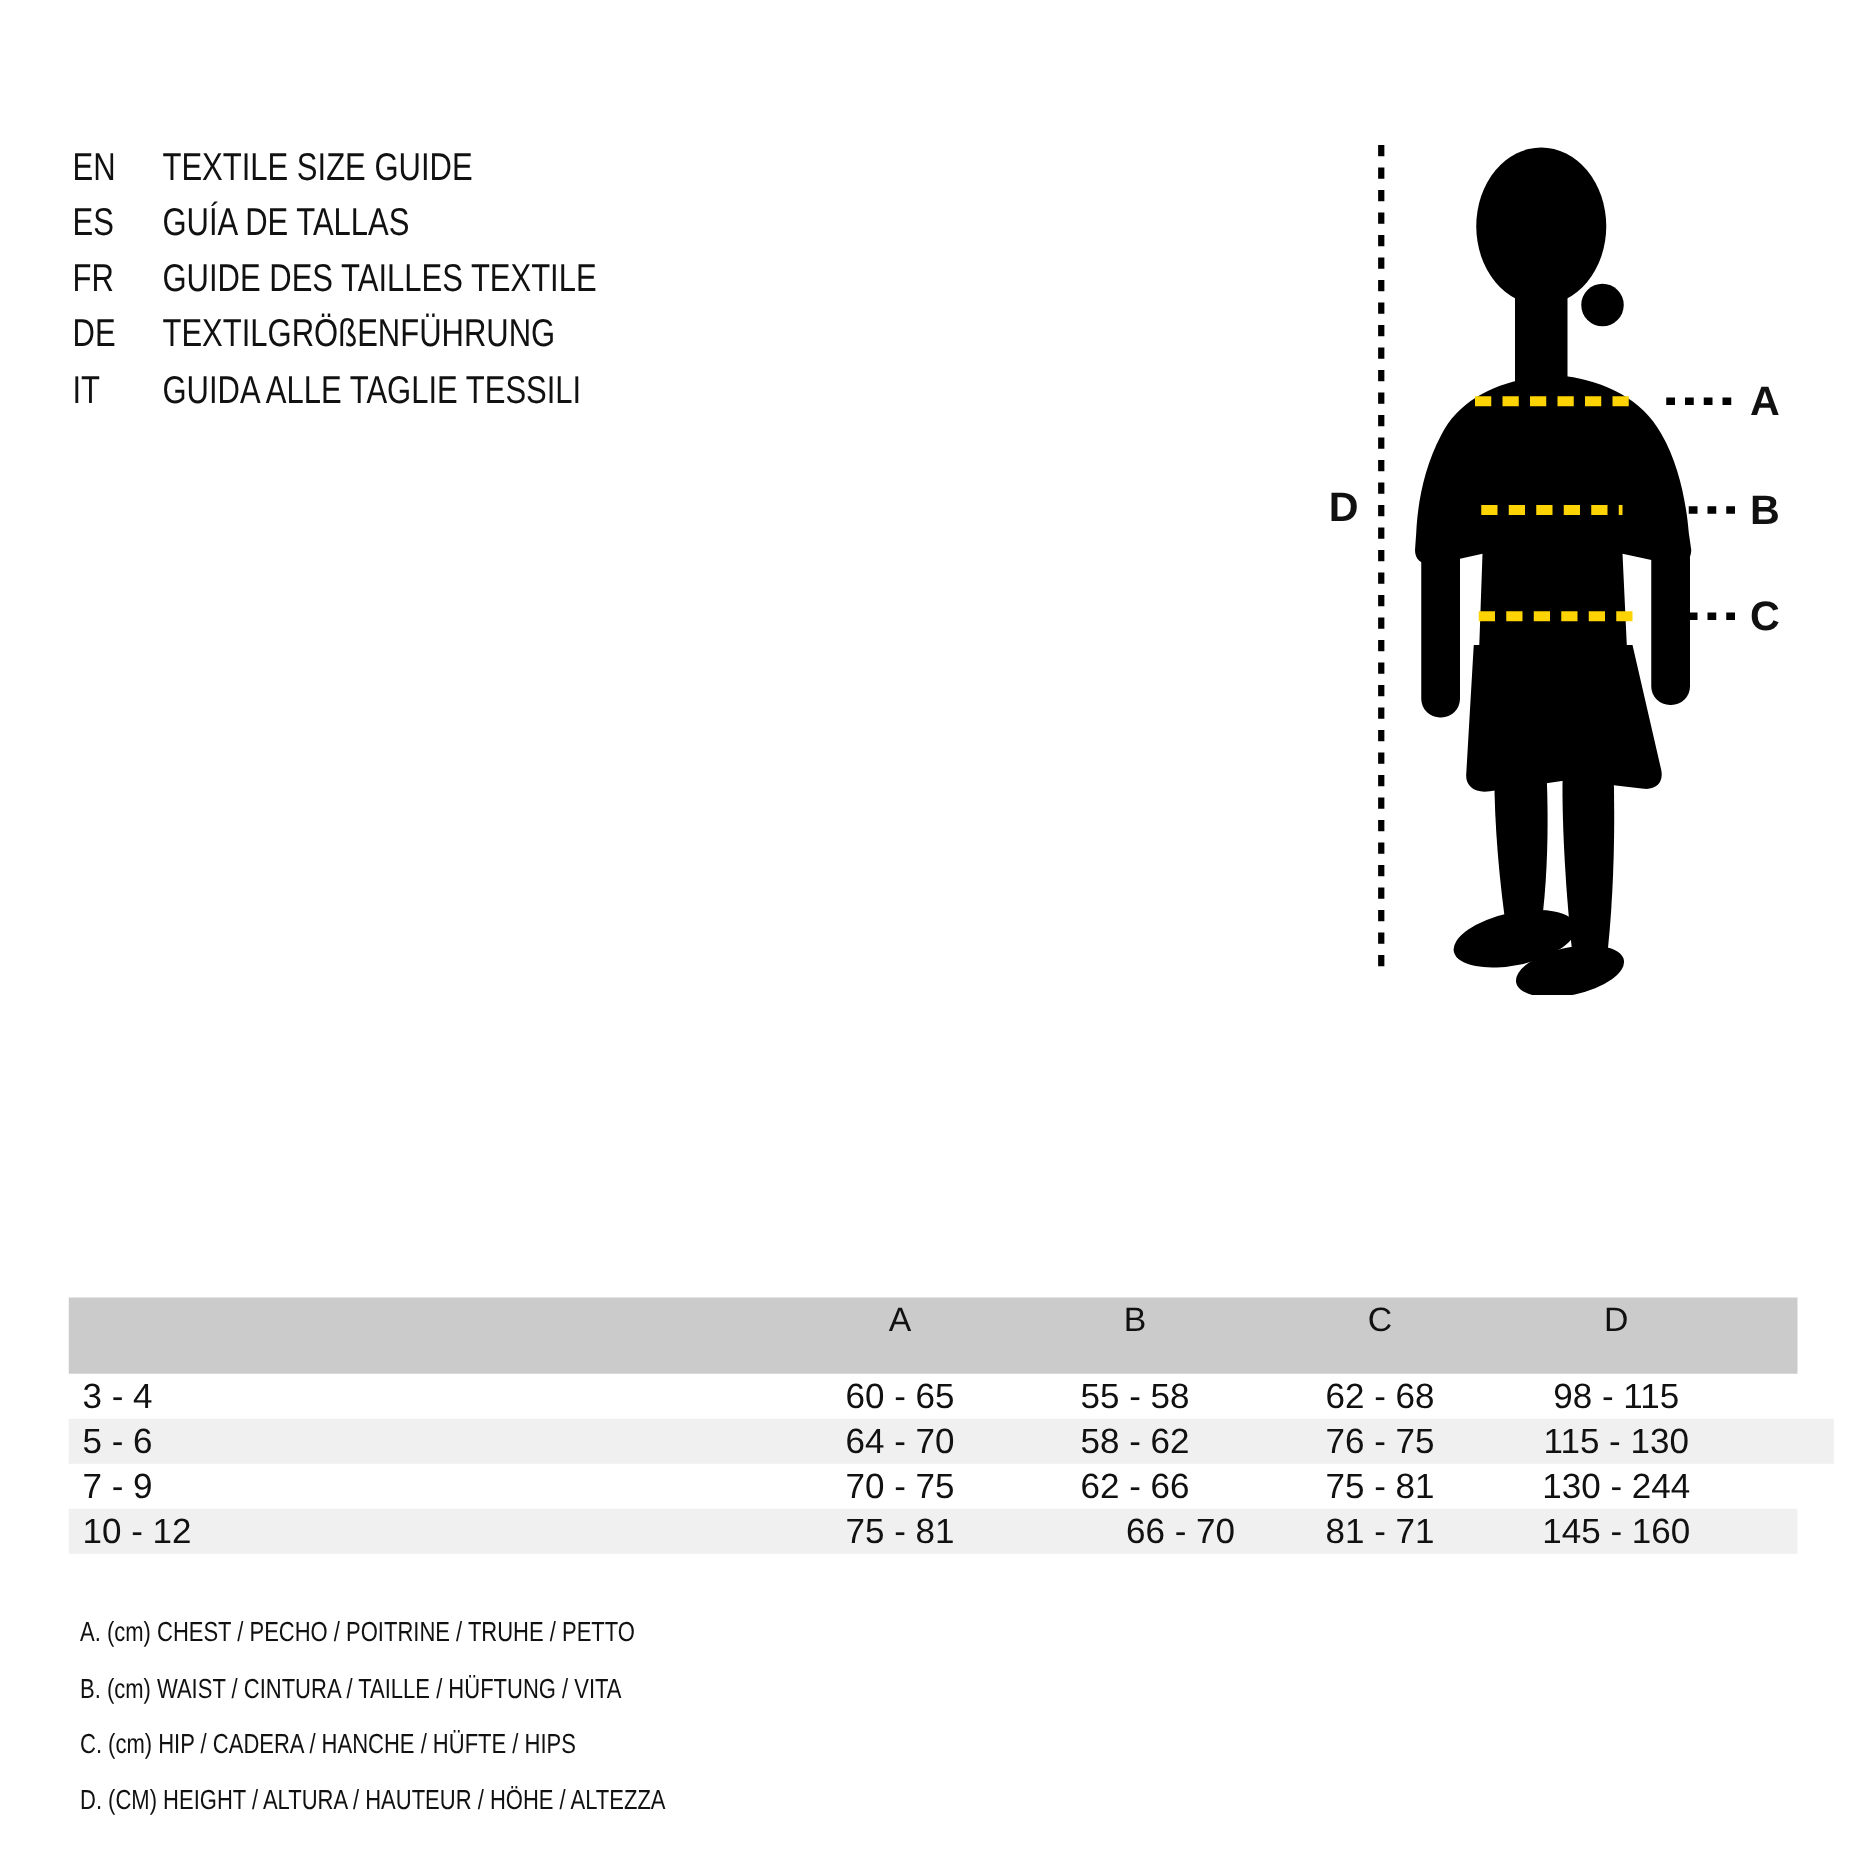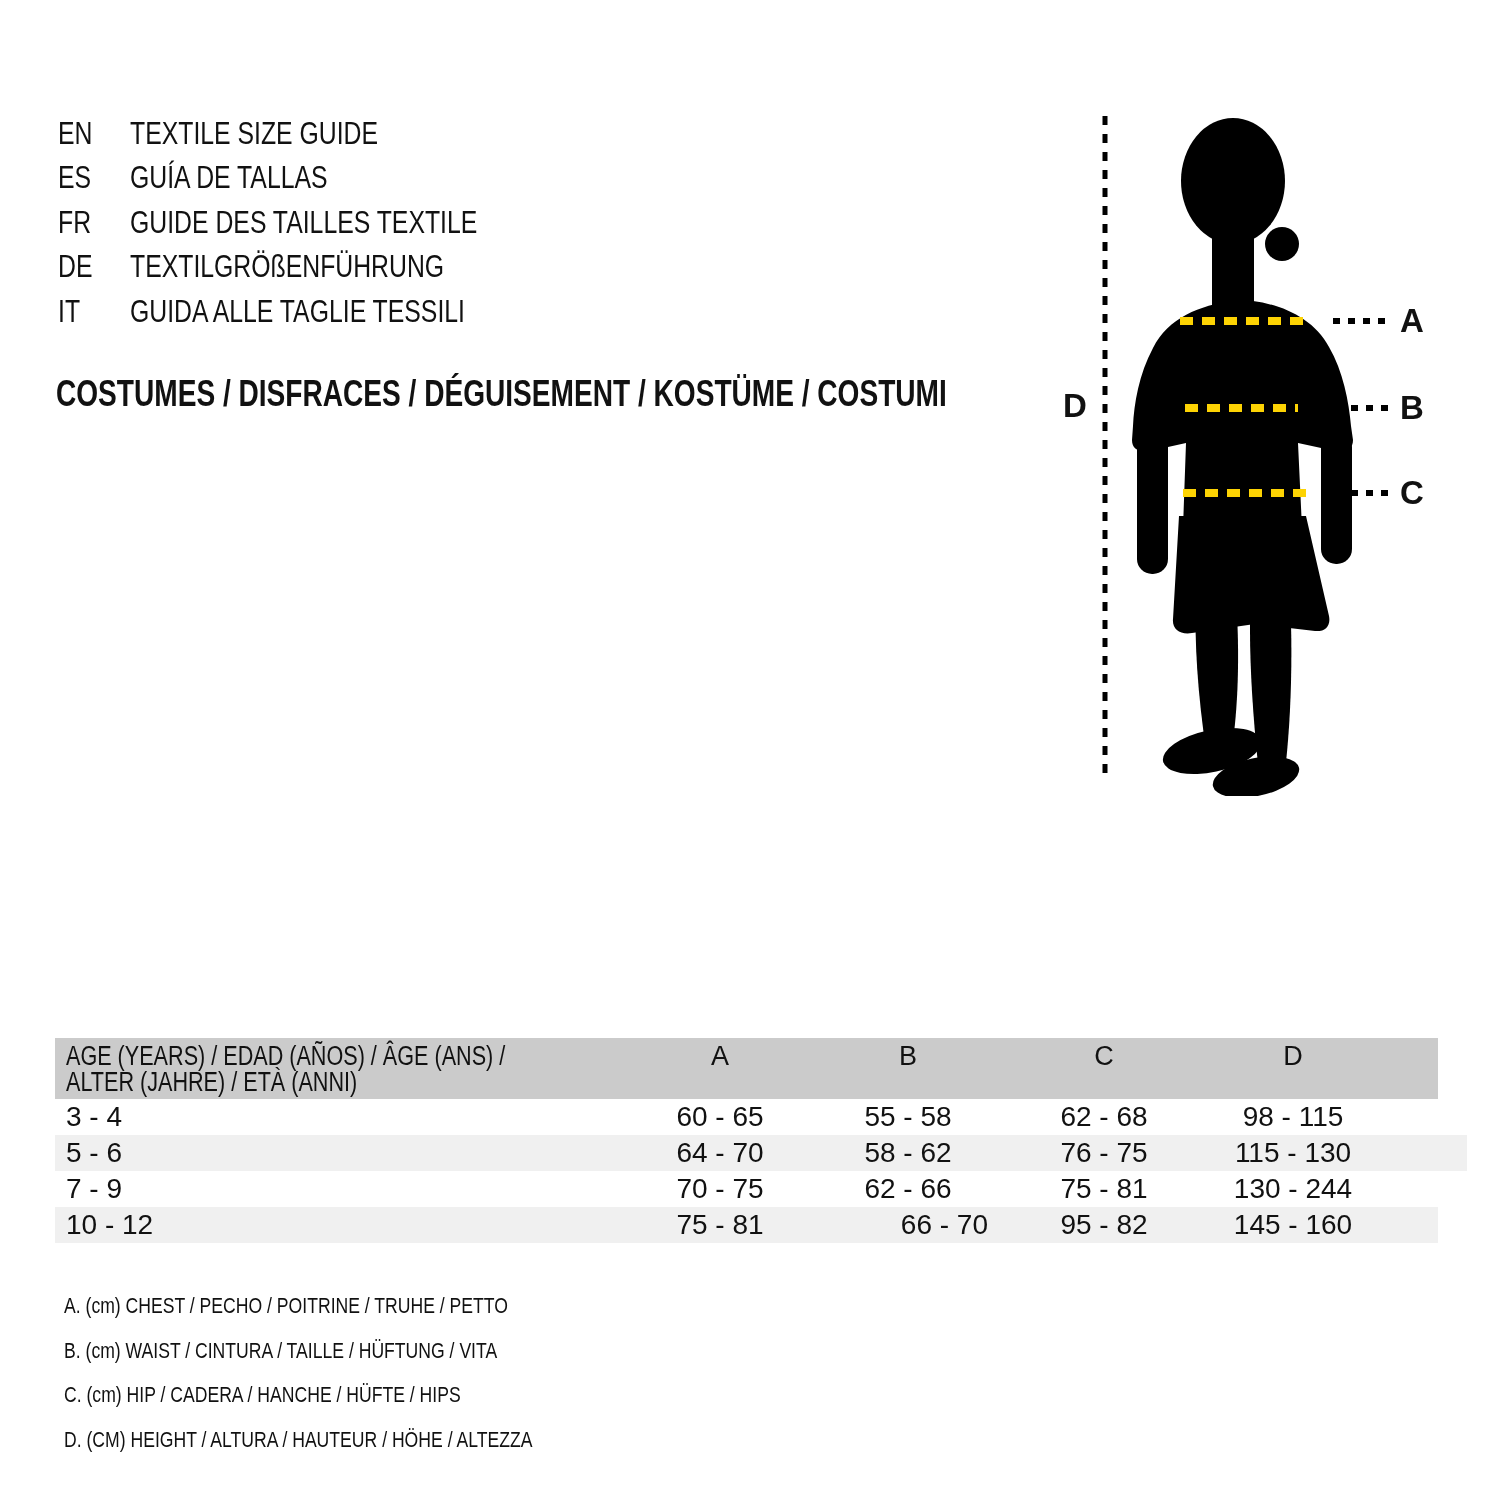--- a/index.html
+++ b/index.html
@@ -51,23 +51,20 @@
     <div class="lang-code" style="top:169px"><span class="cond">FR</span></div>
     <div class="lang-label" style="top:169px"><span class="cond">GUIDE DES TAILLES TEXTILE</span></div>
 
     <div class="lang-code" style="top:213px"><span class="cond">DE</span></div>
     <div class="lang-label" style="top:213px"><span class="cond">TEXTILGRÖßENFÜHRUNG</span></div>
 
     <div class="lang-code" style="top:258px"><span class="cond">IT</span></div>
     <div class="lang-label" style="top:258px"><span class="cond">GUIDA ALLE TAGLIE TESSILI</span></div>
   </div>
 
-  <div class="costumes">
-    <span class="cond78">COSTUMES / DISFRACES / DÉGUISEMENT / KOSTÜME / COSTUMI</span>
-  </div>
 
   <svg class="abs" style="left:1040px;top:60px;" width="420" height="700" viewBox="0 0 420 700" aria-hidden="true">
 
     <line x1="65" y1="20" x2="65" y2="685" stroke="#000000" stroke-width="5" stroke-dasharray="9 9"></line>
 
     <g fill="#000000">
       <ellipse cx="193" cy="85" rx="52" ry="63"></ellipse>
       <circle cx="242" cy="148" r="17"></circle>
       <rect x="172" y="110" width="42" height="110"></rect>
       <path d="M 193 205
@@ -109,24 +106,20 @@
   </svg>
 
   <div class="figure-label" style="left:1053px;top:350px;">D</div>
   <div class="figure-label" style="left:1390px;top:265px;">A</div>
   <div class="figure-label" style="left:1390px;top:352px;">B</div>
   <div class="figure-label" style="left:1390px;top:437px;">C</div>
 
 
   <div class="size-table">
     <div class="thead">
-      <div class="age-header">
-        <span class="cond">AGE (YEARS) / EDAD (AÑOS) / ÂGE (ANS) /</span><br>
-        <span class="cond">ALTER (JAHRE) / ETÀ (ANNI)</span>
-      </div>
       <div class="col-letter" style="left:665px;">A</div>
       <div class="col-letter" style="left:853px;">B</div>
       <div class="col-letter" style="left:1049px;">C</div>
       <div class="col-letter" style="left:1238px;">D</div>
     </div>
 
     <div class="trow" style="top:61px;">
       <span class="cell-age">3 - 4</span>
       <span class="cell-val" style="left:665px;">60 - 65</span>
       <span class="cell-val" style="left:853px;">55 - 58</span>
@@ -144,21 +137,21 @@
       <span class="cell-age">7 - 9</span>
       <span class="cell-val" style="left:665px;">70 - 75</span>
       <span class="cell-val" style="left:853px;">62 - 66</span>
       <span class="cell-val" style="left:1049px;">75 - 81</span>
       <span class="cell-val" style="left:1238px;">130 - 244</span>
     </div>
     <div class="trow alt" style="top:169px;">
       <span class="cell-age">10 - 12</span>
       <span class="cell-val" style="left:665px;">75 - 81</span>
       <span class="cell-val" style="left:853px;text-align:right;">66 - 70</span>
-      <span class="cell-val" style="left:1049px;">95 - 82</span>
+      <span class="cell-val" style="left:1049px;">81 - 71</span>
       <span class="cell-val" style="left:1238px;">145 - 160</span>
     </div>
   </div>
 
   <div>
     <div class="legend-row" style="top:1253px;">
       <span class="cond">A. (cm) CHEST / PECHO / POITRINE / TRUHE / PETTO</span>
     </div>
     <div class="legend-row" style="top:1298px;">
       <span class="cond">B. (cm) WAIST / CINTURA / TAILLE / HÜFTUNG / VITA</span>

